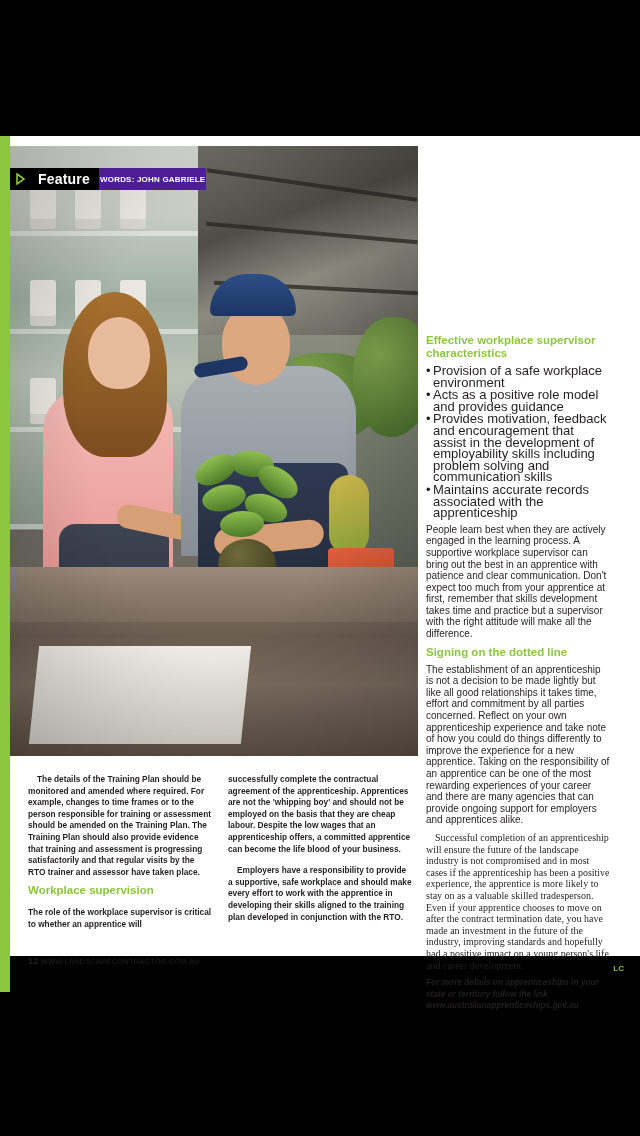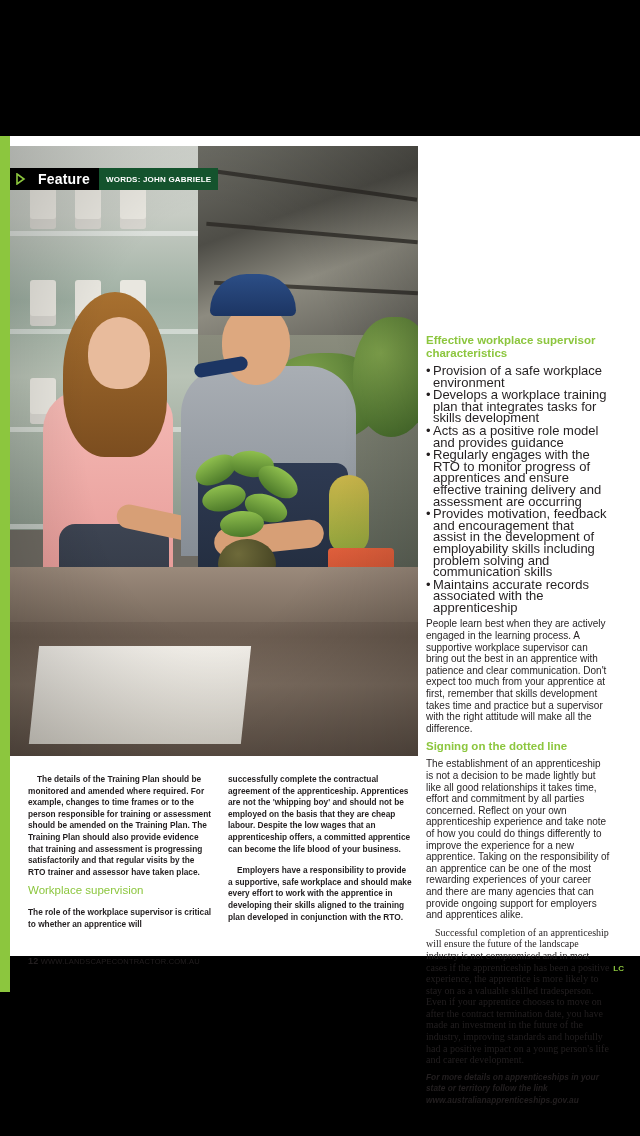--- a/index.html
+++ b/index.html
@@ -181,26 +181,26 @@
   .feature-tag .ft-label {
     background: #000;
     color: #fff;
     font-size: 14px;
     font-weight: bold;
     letter-spacing: .2px;
     padding: 0 9px 0 2px;
     display: flex; align-items: center;
   }
   .feature-tag .ft-words {
-    background: #14532d;
+    background: #4c1d95;
     color: #ffffff;
     font-size: 8px;
     font-weight: bold;
     letter-spacing: .2px;
-    padding: 0 7px;
+    padding: 0 1px;
     display: flex; align-items: center;
   }
 
   
   .right-col {
     position: absolute;
     left: 426px;
     top: 198px;
     width: 184px;
     color: #231f20;
@@ -255,21 +255,21 @@
     width: 184px;
   }
   .botcol.c1 { left: 28px; }
   .botcol.c2 { left: 228px; }
   .botcol p { margin: 10px 0 6px 0; font-weight: bold; }
   .botcol p.indent { text-indent: 9px; }
   .botcol h3 {
     margin: 2px 0 3px 0;
     font-size: 11.5px;
     line-height: 13px;
-    font-weight: normal;
+    font-weight: bold;
     color: #8cc63e;
   }
 
   
   .footer {
     position: absolute;
     left: 28px;
     top: 820px;
     font-size: 7.5px;
     letter-spacing: .2px;
@@ -361,23 +361,21 @@
     </span>
     <span class="ft-label">Feature</span>
     <span class="ft-words">WORDS: JOHN GABRIELE</span>
   </div>
 
   <div class="right-col">
     <h2 class="sec">Effective workplace supervisor characteristics</h2>
 
     <ul class="bullets">
       <li>Provision of a safe workplace environment</li>
-      <li>Develops a workplace training plan that integrates tasks for skills development</li>
       <li>Acts as a positive role model and provides guidance</li>
-      <li>Regularly engages with the RTO to monitor progress of apprentices and ensure effective training delivery and assessment are occurring</li>
       <li>Provides motivation, feedback and encouragement that assist in the development of employability skills including problem solving and communication skills</li>
       <li>Maintains accurate records associated with the apprenticeship</li>
     </ul>
 
     <p class="body">People learn best when they are actively engaged in the learning process. A supportive workplace supervisor can bring out the best in an apprentice with patience and clear communication. Don't expect too much from your apprentice at first, remember that skills development takes time and practice but a supervisor with the right attitude will make all the difference.</p>
 
     <h2 class="sec">Signing on the dotted line</h2>
 
     <p class="body">The establishment of an apprenticeship is not a decision to be made lightly but like all good relationships it takes time, effort and commitment by all parties concerned. Reflect on your own apprenticeship experience and take note of how you could do things differently to improve the experience for a new apprentice. Taking on the responsibility of an apprentice can be one of the most rewarding experiences of your career and there are many agencies that can provide ongoing support for employers and apprentices alike.</p>
     <p class="body indent">Successful completion of an apprenticeship will ensure the future of the landscape industry is not compromised and in most cases if the apprenticeship has been a positive experience, the apprentice is more likely to stay on as a valuable skilled tradesperson. Even if your apprentice chooses to move on after the contract termination date, you have made an investment in the future of the industry, improving standards and hopefully had a positive impact on a young person's life and career development.</p>

